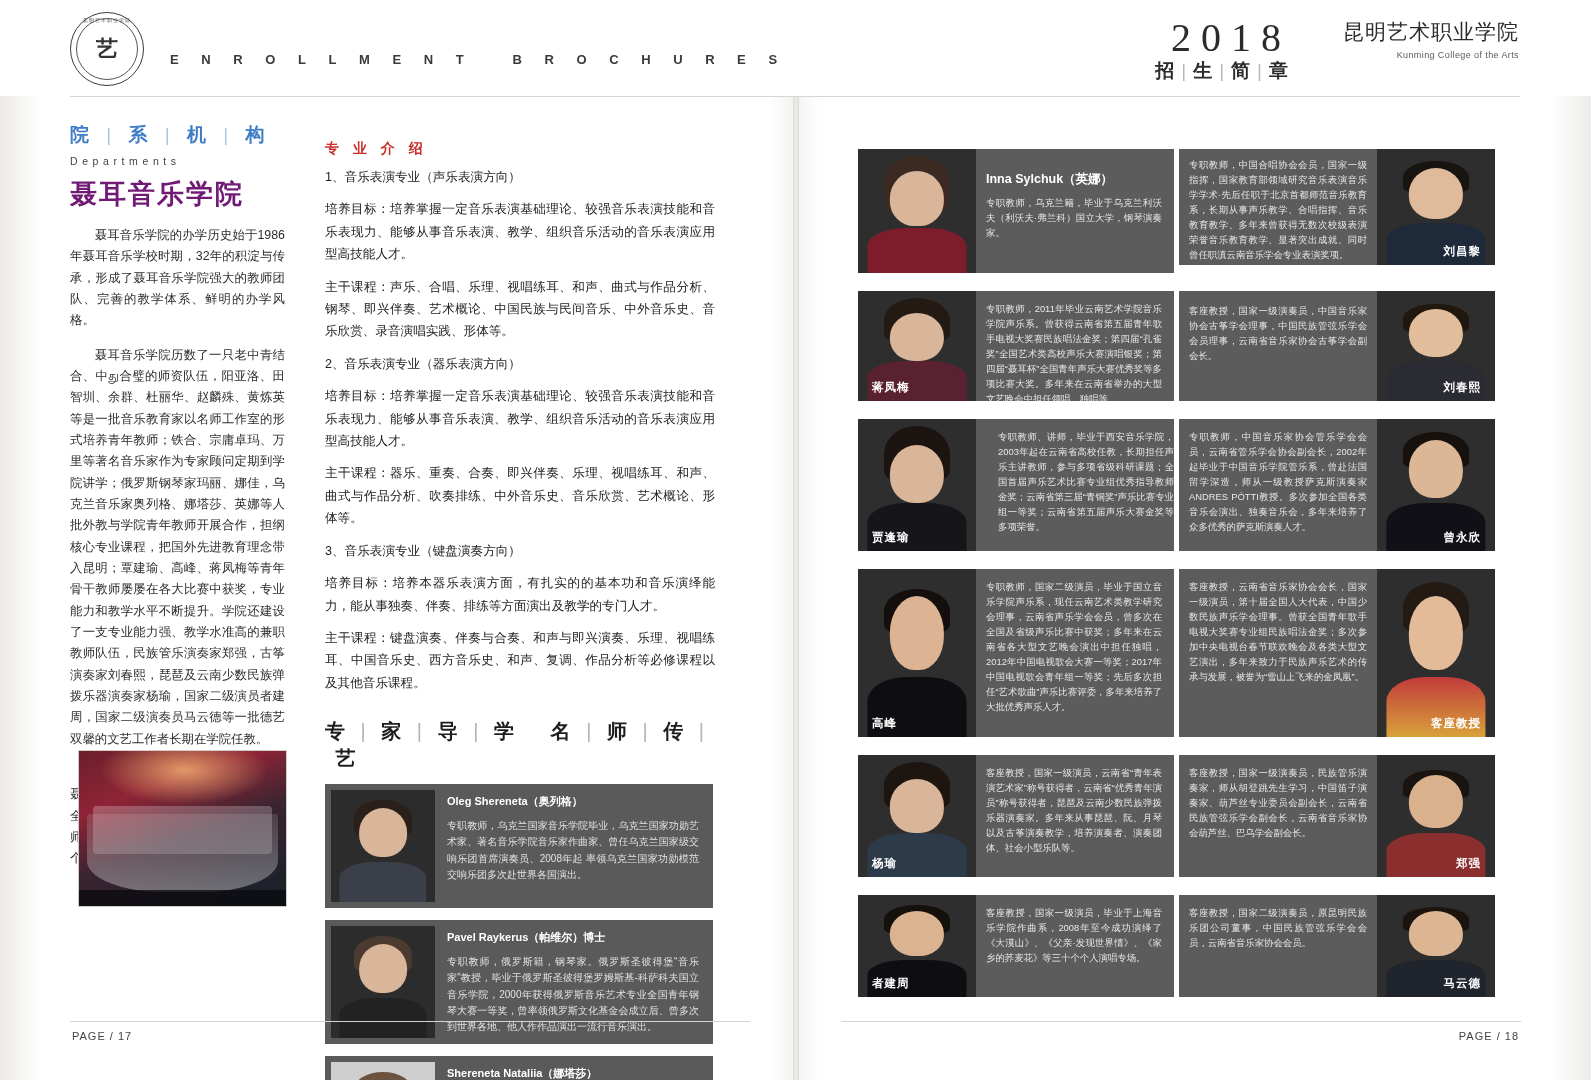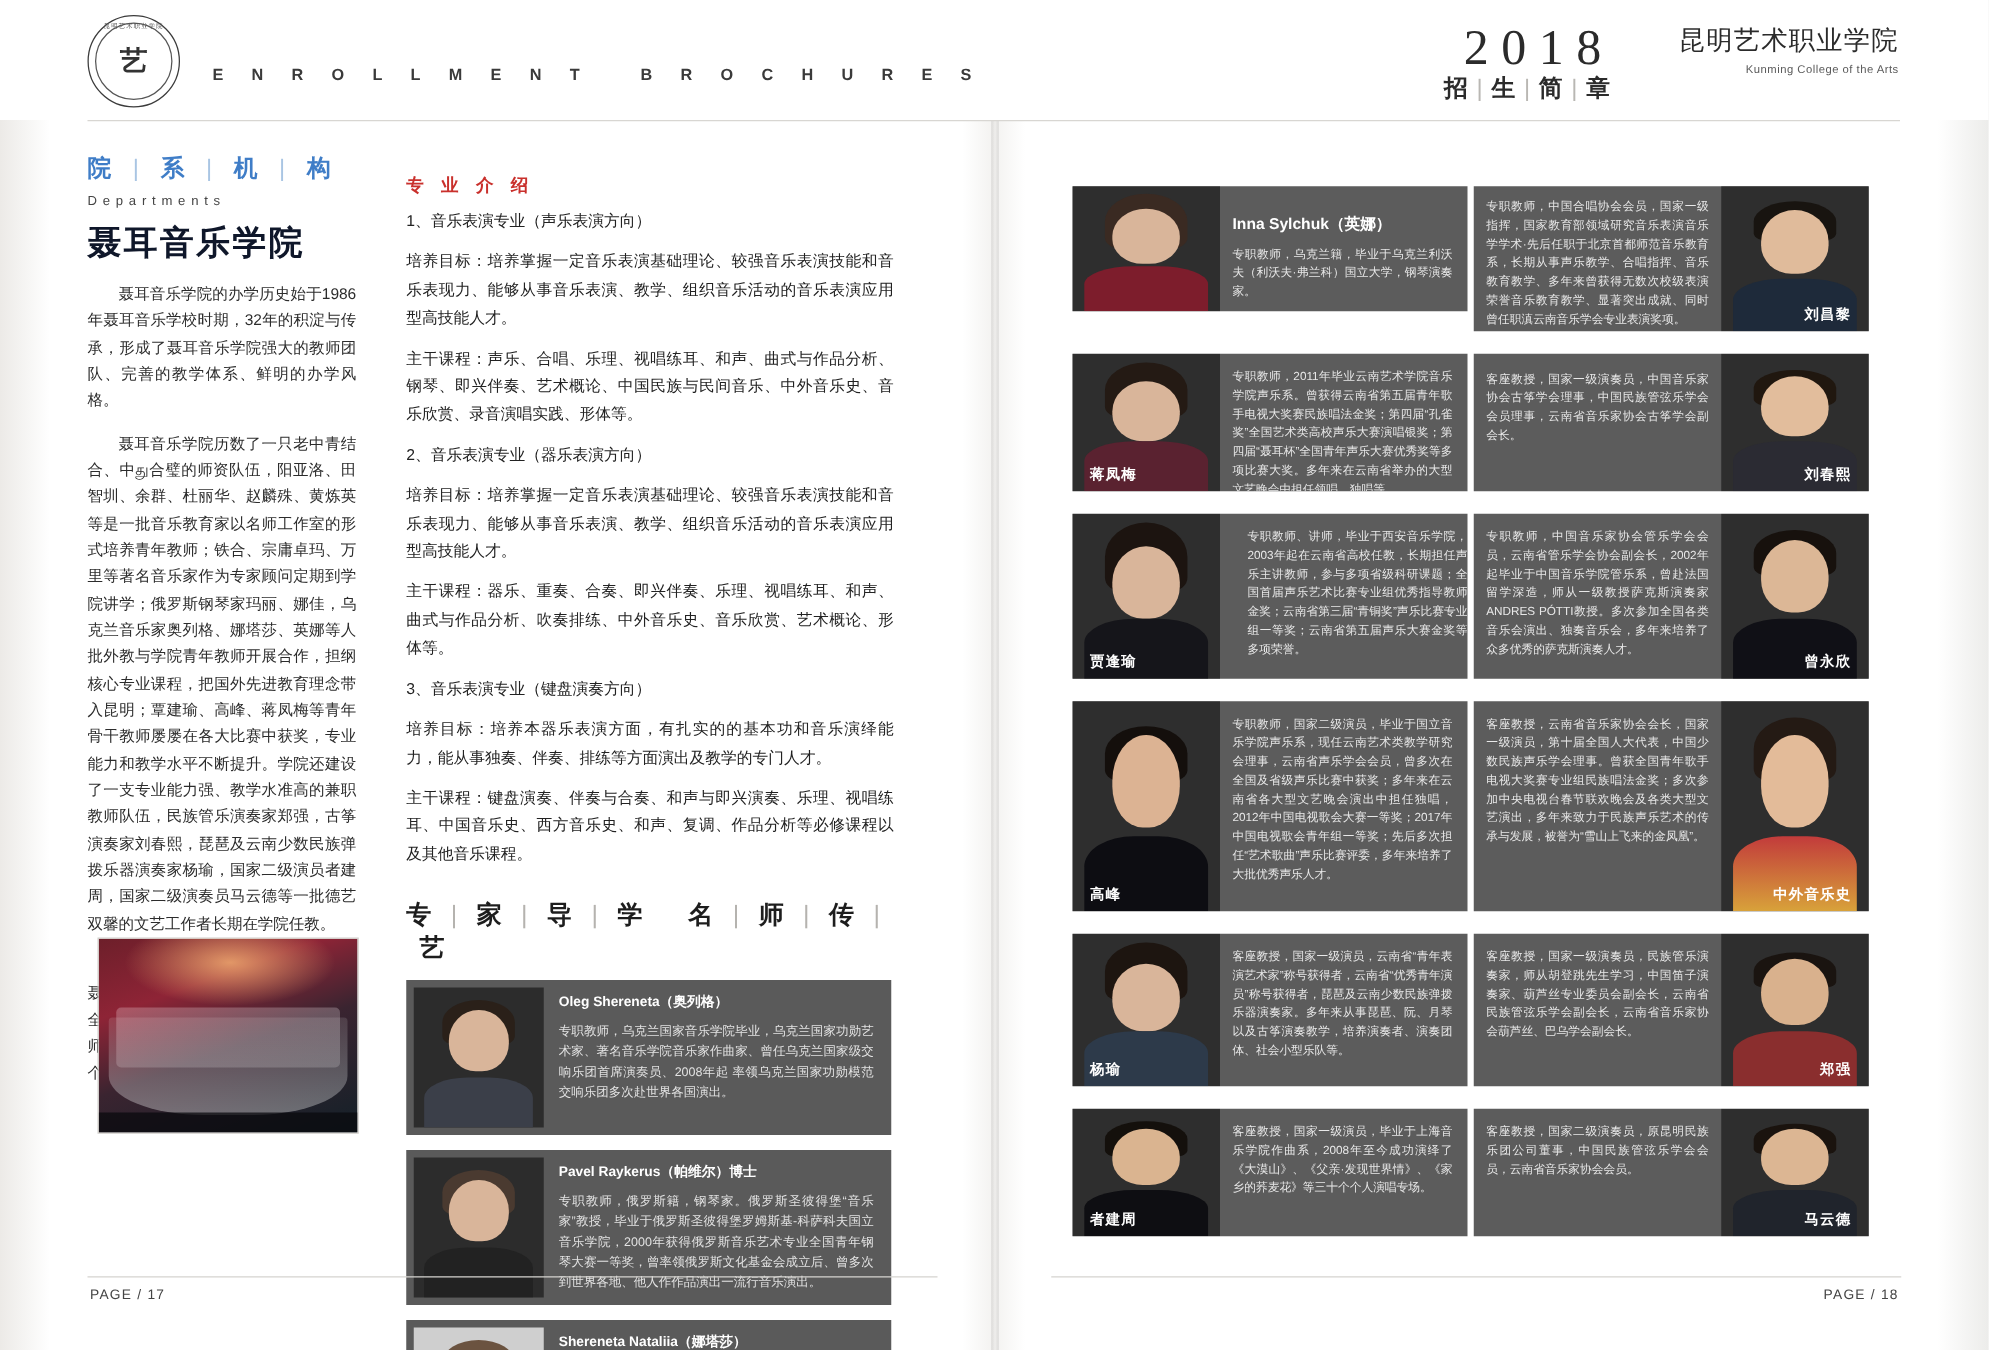--- a/index.html
+++ b/index.html
@@ -32,21 +32,21 @@
   .cn-logo{position:absolute;right:72px;top:18px;text-align:right;}
   .cn-logo .cn{font-size:21px;color:#2b2b2b;letter-spacing:1px;
     font-family:"DejaVu Serif","Liberation Serif",serif;}
   .cn-logo .en{font-size:9px;color:#5a5a5a;letter-spacing:0.4px;margin-top:4px;}
 
   
   .col-left{position:absolute;left:70px;top:122px;width:215px;}
   .dept-title{font-size:19px;color:#3f7dc7;letter-spacing:6px;font-weight:bold;}
   .dept-title .bar{color:#a9c5e3;font-weight:normal;}
   .dept-en{margin-top:7px;font-size:10.5px;letter-spacing:4.6px;color:#444;}
-  .dept-cn{margin-top:9px;font-size:27px;letter-spacing:2px;color:#0f172a;font-weight:bold;}
+  .dept-cn{margin-top:9px;font-size:27px;letter-spacing:2px;color:#701a75;font-weight:bold;}
   .body-p{margin-top:13px;font-size:12.4px;line-height:1.72;color:#2c2c2c;text-align:justify;text-indent:2em;}
   .choir{position:absolute;left:78px;top:750px;width:207px;height:155px;border:1px solid #cfcdc9;
     background:linear-gradient(160deg,#6d1f2a 0%,#8e2436 28%,#3a2430 55%,#132028 100%);overflow:hidden;}
   .choir .glow{position:absolute;left:20px;top:-16px;width:170px;height:70px;border-radius:50%;
     background:radial-gradient(ellipse at center,rgba(255,190,120,.75),rgba(180,40,60,0) 70%);}
   .choir .row{position:absolute;left:8px;bottom:14px;width:191px;height:78px;
     background:linear-gradient(180deg,rgba(255,255,255,.12),rgba(255,255,255,.35));
     border-radius:3px 3px 40% 40%;}
   .choir .row2{position:absolute;left:14px;bottom:52px;width:179px;height:48px;
     background:linear-gradient(180deg,rgba(255,240,245,.25),rgba(255,255,255,.18));border-radius:4px;}
@@ -189,21 +189,21 @@
           </div>
       </div>
       <div class="nm">Shereneta Nataliia（娜塔莎）</div>
 
     </div>
   </div>
 
   <div class="right-grid">
 
     <div class="row">
-      <div class="tile cell-l" style="height:100px">
+      <div class="tile cell-l" style="height:124px">
         <div class="ph bg-red" style="width:118px">
           <div class="face">
               <div class="hair" style="background:#3a2a22;top:6%;height:44%"></div>
               <div class="skin" style="top:18%"></div>
               <div class="torso" style="background:#7d1d2c"></div>
             </div>
         </div>
         <div class="nm-en" style="left:128px;top:22px">Inna Sylchuk（英娜）</div>
         <div class="txt" style="left:128px;top:46px;width:176px">专职教师，乌克兰籍，毕业于乌克兰利沃夫（利沃夫·弗兰科）国立大学，钢琴演奏家。</div>
       </div>
@@ -284,21 +284,21 @@
       </div>
       <div class="tile cell-r" style="height:168px">
         <div class="ph bg-green" style="width:118px;left:auto;right:0">
           <div class="face">
               <div class="hair" style="background:#241a14;top:8%;height:30%"></div>
               <div class="skin" style="background:#e3bb99"></div>
               <div class="torso" style="background:linear-gradient(180deg,#c23b3b,#d8a23a)"></div>
             </div>
         </div>
         <div class="txt" style="left:10px;top:10px;width:178px">客座教授，云南省音乐家协会会长，国家一级演员，第十届全国人大代表，中国少数民族声乐学会理事。曾获全国青年歌手电视大奖赛专业组民族唱法金奖；多次参加中央电视台春节联欢晚会及各类大型文艺演出，多年来致力于民族声乐艺术的传承与发展，被誉为“雪山上飞来的金凤凰”。</div>
-        <div class="cap" style="right:14px;bottom:6px">中外音乐史</div>
+        <div class="cap" style="right:14px;bottom:6px">客座教授</div>
       </div>
     </div>
 
     <div class="row">
       <div class="tile cell-l" style="height:122px">
         <div class="ph bg-stage" style="width:118px">
           <div class="face">
               <div class="hair" style="background:#1d1510;top:6%;height:38%"></div>
               <div class="skin" style="top:20%"></div>
               <div class="torso" style="background:#2d3a4a"></div>

